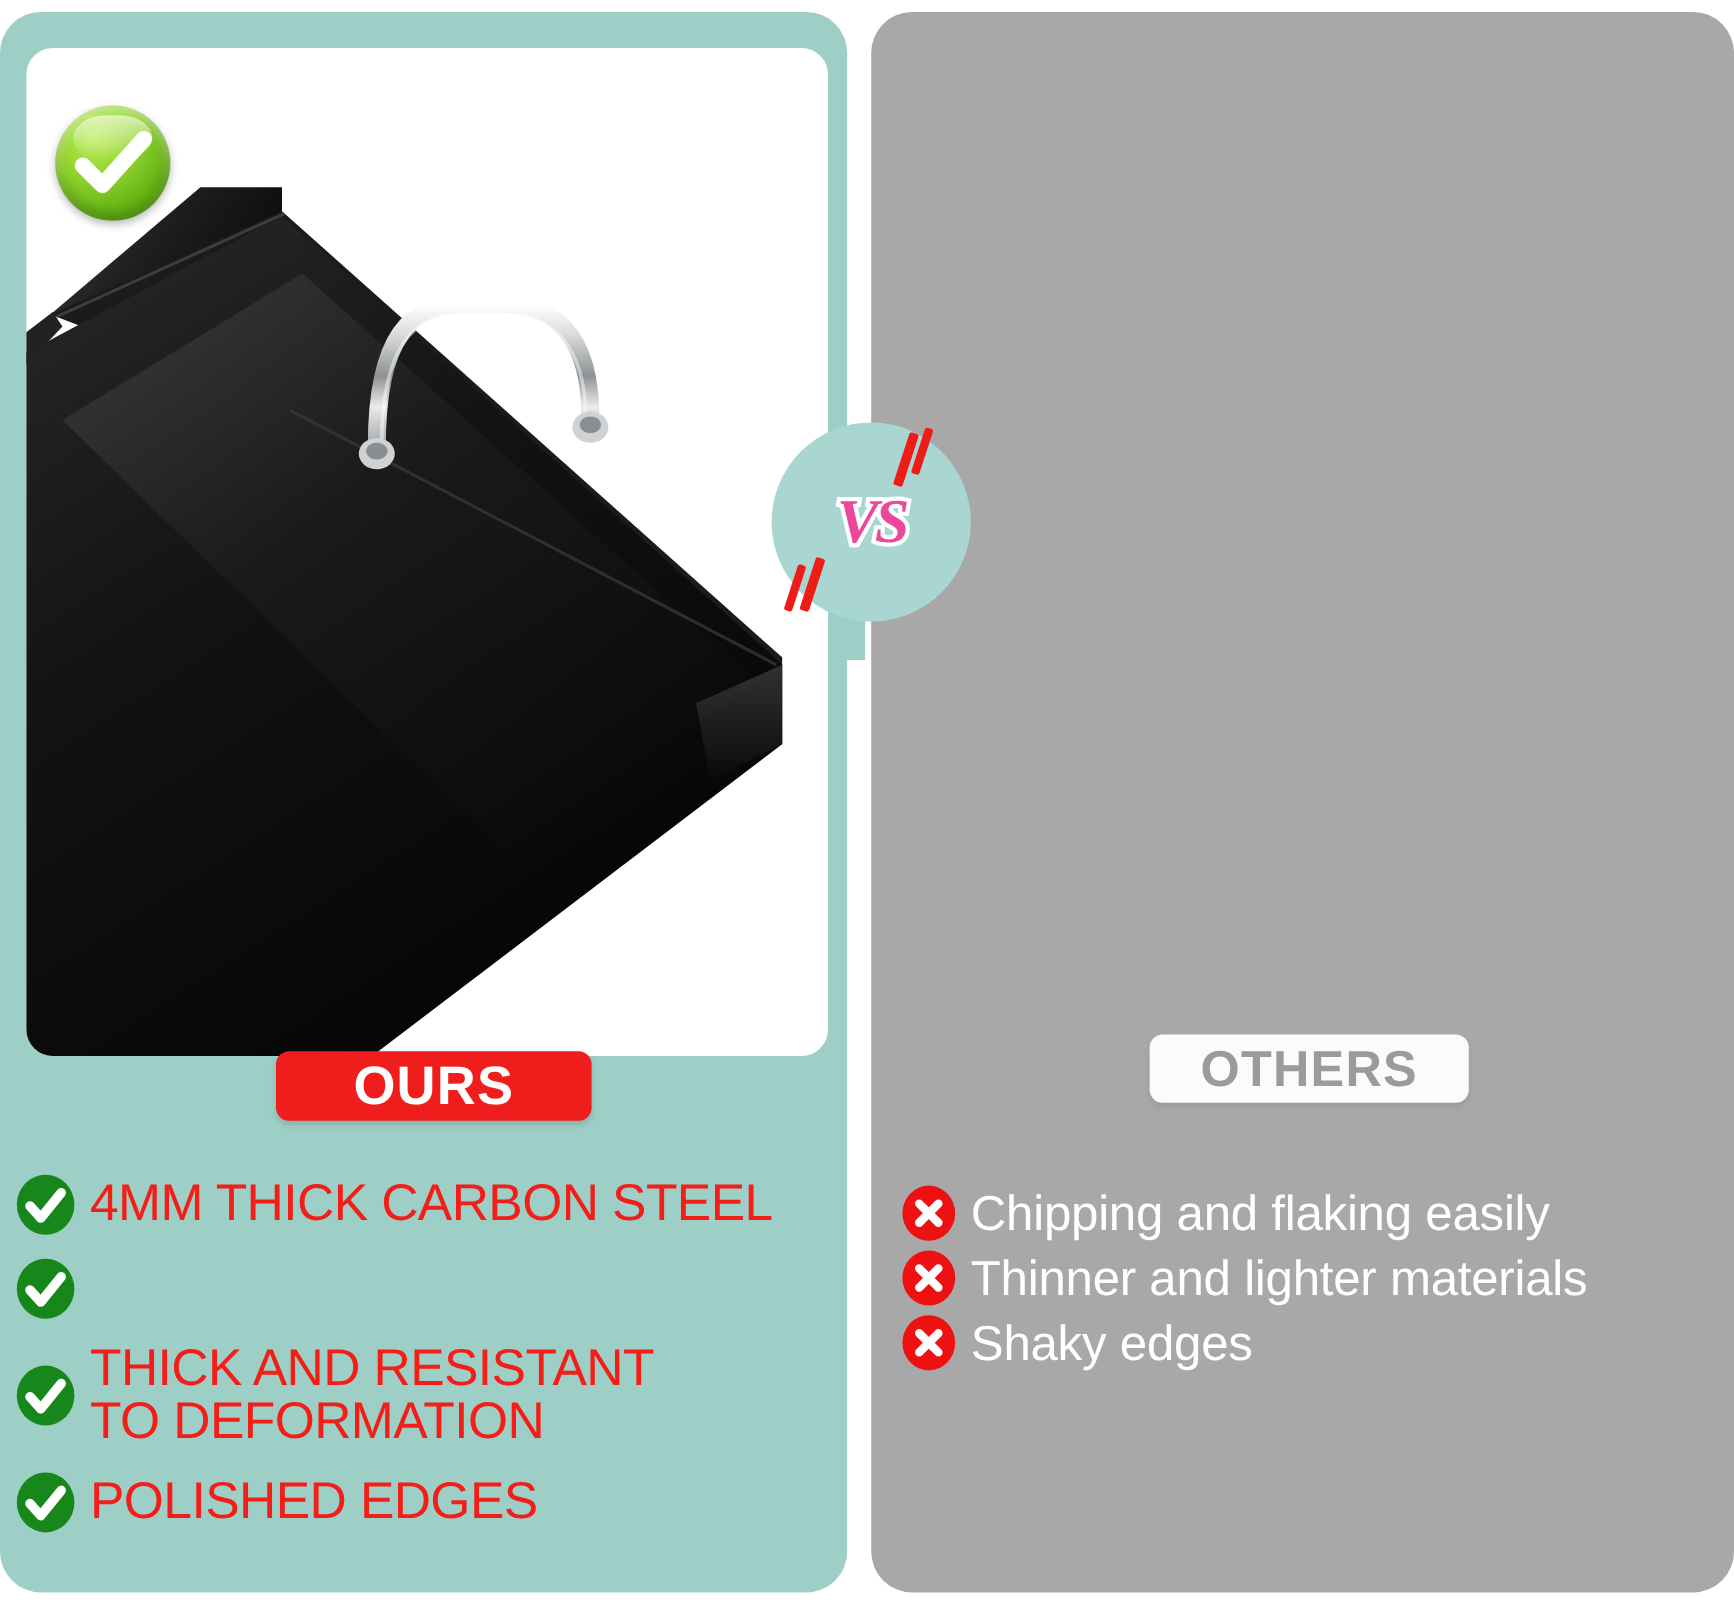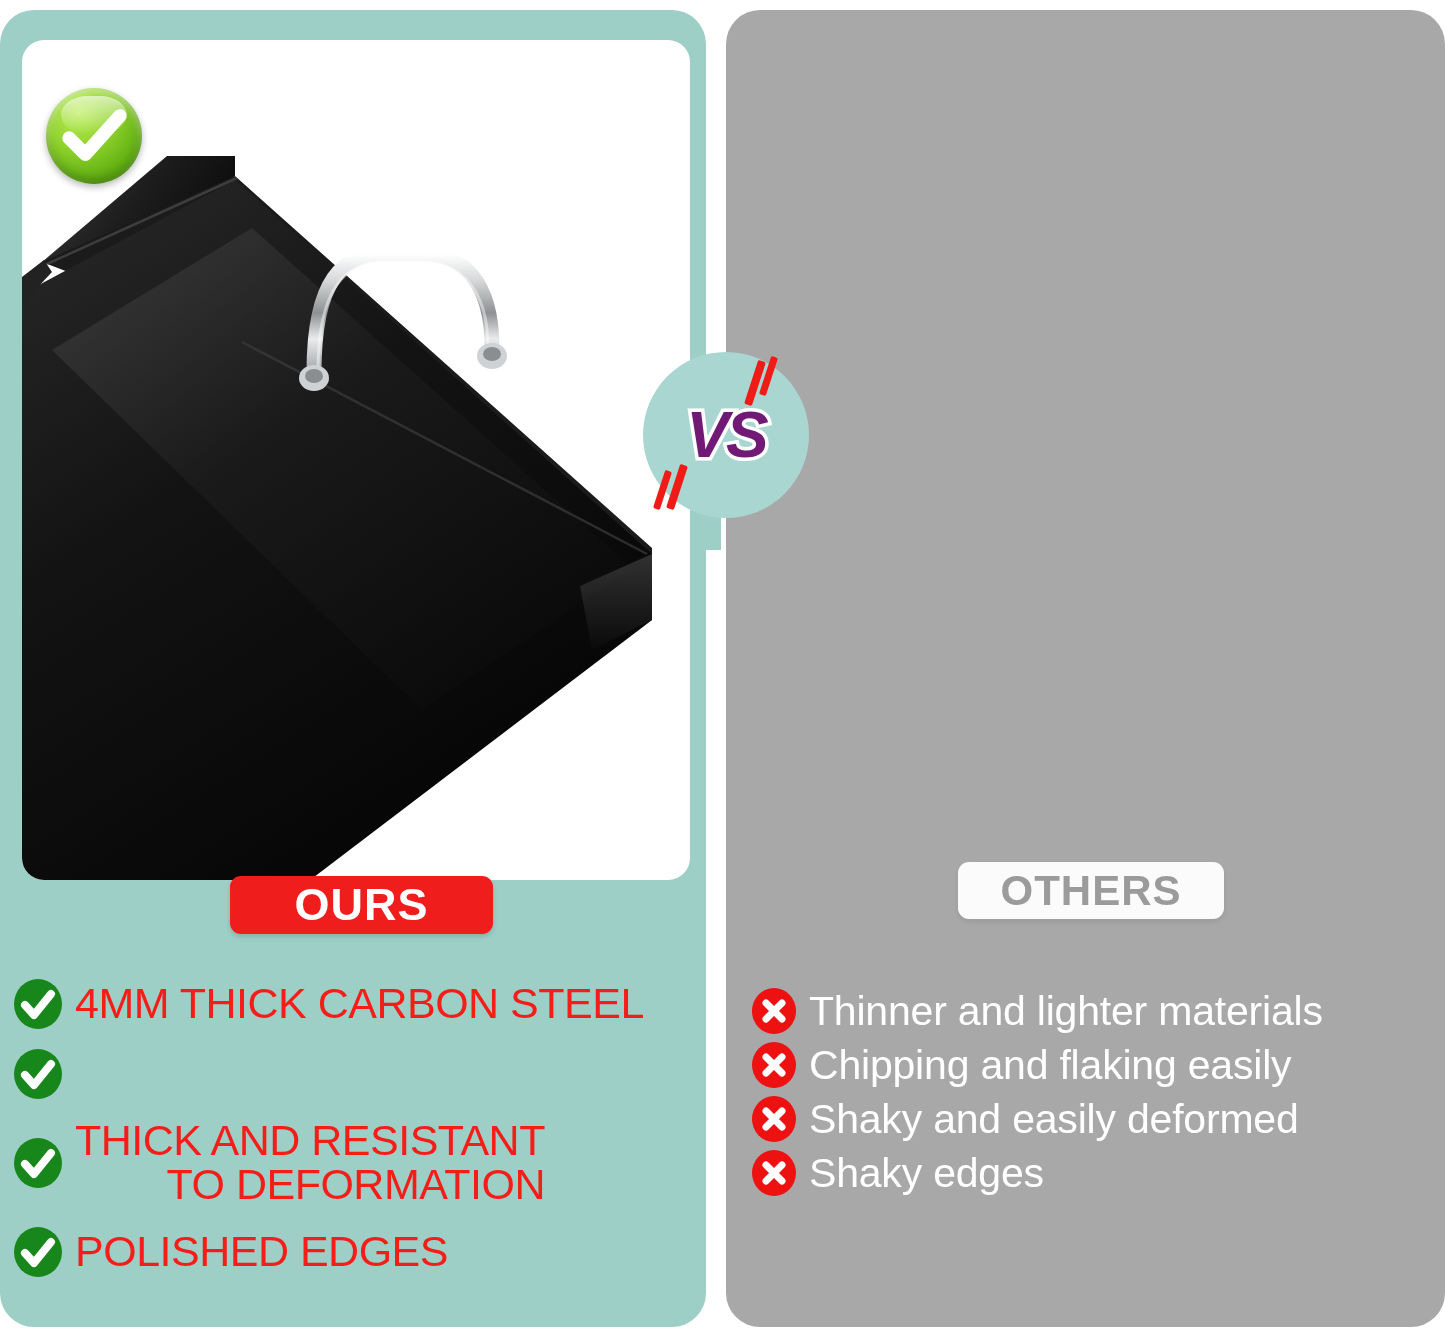--- a/index.html
+++ b/index.html
@@ -5,21 +5,21 @@
   html,body{margin:0;padding:0;background:#ffffff;}
   body{
     width:1445px;height:1337px;position:relative;overflow:hidden;
     font-family:"Liberation Sans", sans-serif;
     background:#ffffff;
   }
   #stage{position:absolute;inset:0;width:1445px;height:1337px;}
 
   
   .panel{position:absolute;top:10px;height:1317px;border-radius:34px;}
-  .panel-ours{left:0px;width:706px;background:#9ecfc6;text-align:right;}
+  .panel-ours{left:0px;width:706px;background:#9ecfc6;}
   .panel-others{left:726px;width:719px;background:#a8a8a8;}
 
   
   .photo-card{position:absolute;background:#ffffff;border-radius:22px;overflow:hidden;}
   .card-ours{left:22px;top:30px;width:668px;height:840px;}
 
   
   .glossy{position:absolute;border-radius:50%;}
   .glossy-check{
     left:24px;top:48px;width:96px;height:96px;
@@ -40,23 +40,23 @@
 
   
   .vs-wrap{position:absolute;left:643px;top:352px;width:166px;height:200px;z-index:40;}
   .vs-stem{position:absolute;left:52px;top:140px;width:62px;height:58px;}
   .vs-stem .l{position:absolute;left:0;top:0;width:26px;height:58px;background:#9ecfc6;}
   .vs-stem .r{position:absolute;left:36px;top:0;width:26px;height:58px;background:#a8a8a8;}
   .vs-circle{position:absolute;left:0;top:0;width:166px;height:166px;border-radius:50%;background:#a9d6d0;}
   .vs-text{
     position:absolute;left:0;top:0;width:166px;height:166px;
     display:flex;align-items:center;justify-content:center;
-    font-family:Liberation Sans, sans-serif;
-    font-size:64px;font-weight:bold;font-style:italic;letter-spacing:-3px;
-    color:#701a75;
+    font-family:Liberation Serif, serif;
+    font-size:52px;font-weight:bold;font-style:italic;letter-spacing:-3px;
+    color:#ec4899;
     -webkit-text-stroke:7px #ffffff;paint-order:stroke fill;
     text-shadow:0 0 0 #ffffff;
     z-index:2;
   }
   .slash{position:absolute;background:#ef1b16;transform:rotate(18deg);z-index:3;border-radius:2px;}
 
   
   .name-badge{
     position:absolute;display:flex;align-items:center;justify-content:center;
     font-weight:bold;border-radius:11px;
@@ -218,40 +218,32 @@
     <div class="name-badge" id="badge-others" style="left:232px;top:852px;">OTHERS</div>
 
     <div class="list" id="list-others" style="left:26px;top:978px;">
 
       <div class="li">
         <span class="mark mark-x">
           <svg viewBox="0 0 44 46">
               <path d="M14,15 L30,31 M30,15 L14,31" fill="none" stroke="#ffffff" stroke-width="7" stroke-linecap="round"></path>
             </svg>
         </span>
-        <span class="li-text">Thinner and lighter materials</span>
+        <span class="li-text">Chipping and flaking easily</span>
       </div>
 
       <div class="li">
         <span class="mark mark-x">
           <svg viewBox="0 0 44 46">
               <path d="M14,15 L30,31 M30,15 L14,31" fill="none" stroke="#ffffff" stroke-width="7" stroke-linecap="round"></path>
             </svg>
         </span>
-        <span class="li-text">Chipping and flaking easily</span>
-      </div>
-
-      <div class="li">
-        <span class="mark mark-x">
-          <svg viewBox="0 0 44 46">
-              <path d="M14,15 L30,31 M30,15 L14,31" fill="none" stroke="#ffffff" stroke-width="7" stroke-linecap="round"></path>
-            </svg>
-        </span>
-        <span class="li-text">Shaky and easily deformed</span>
-      </div>
+        <span class="li-text">Thinner and lighter materials</span>
+      </div>
+
 
       <div class="li">
         <span class="mark mark-x">
           <svg viewBox="0 0 44 46">
               <path d="M14,15 L30,31 M30,15 L14,31" fill="none" stroke="#ffffff" stroke-width="7" stroke-linecap="round"></path>
             </svg>
         </span>
         <span class="li-text">Shaky edges</span>
       </div>
     </div>

